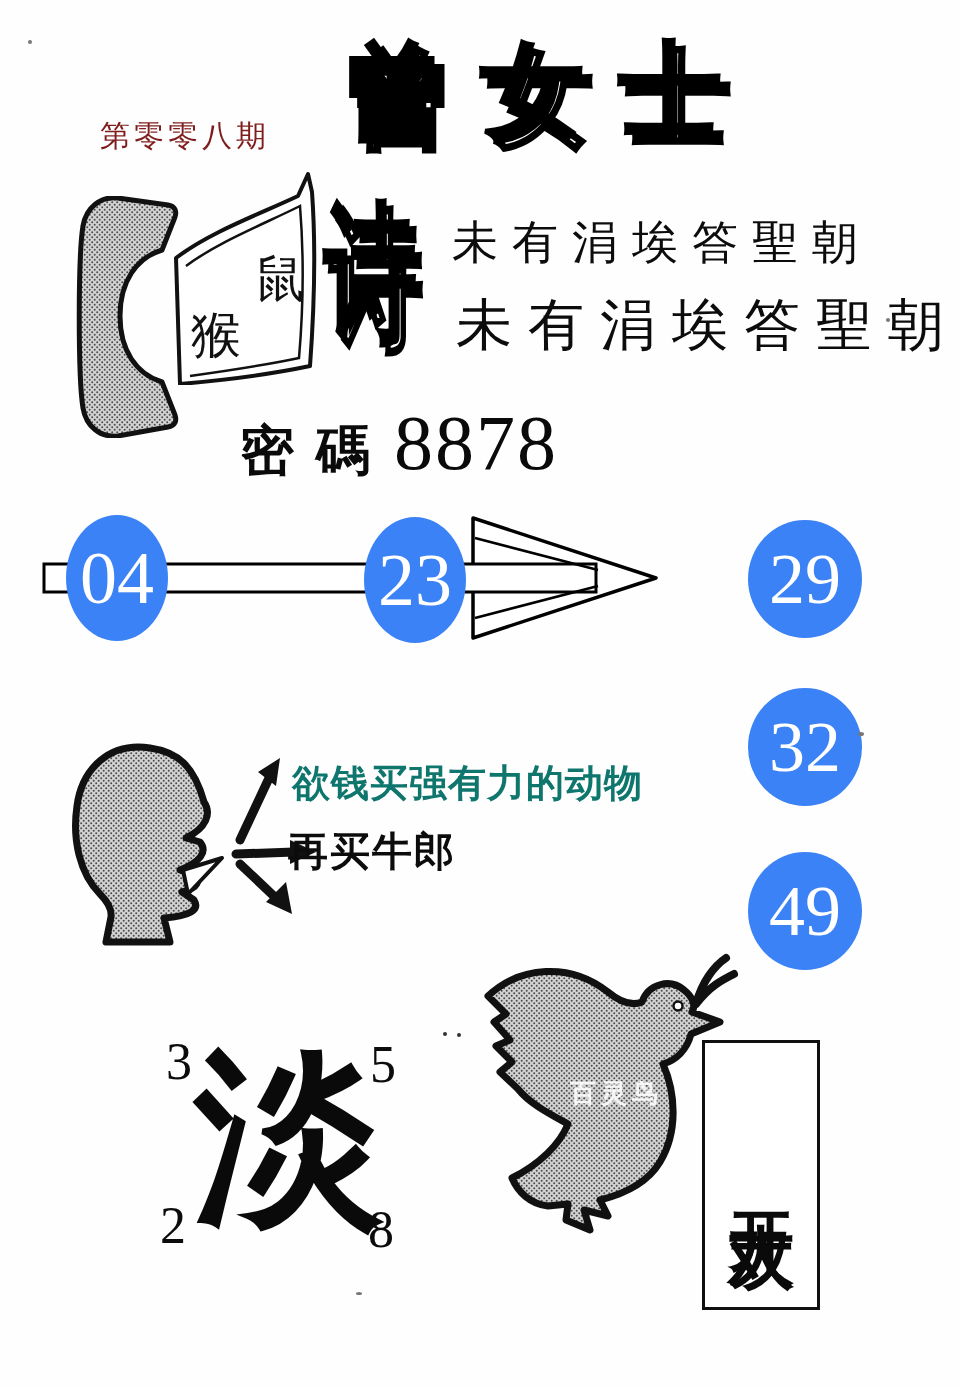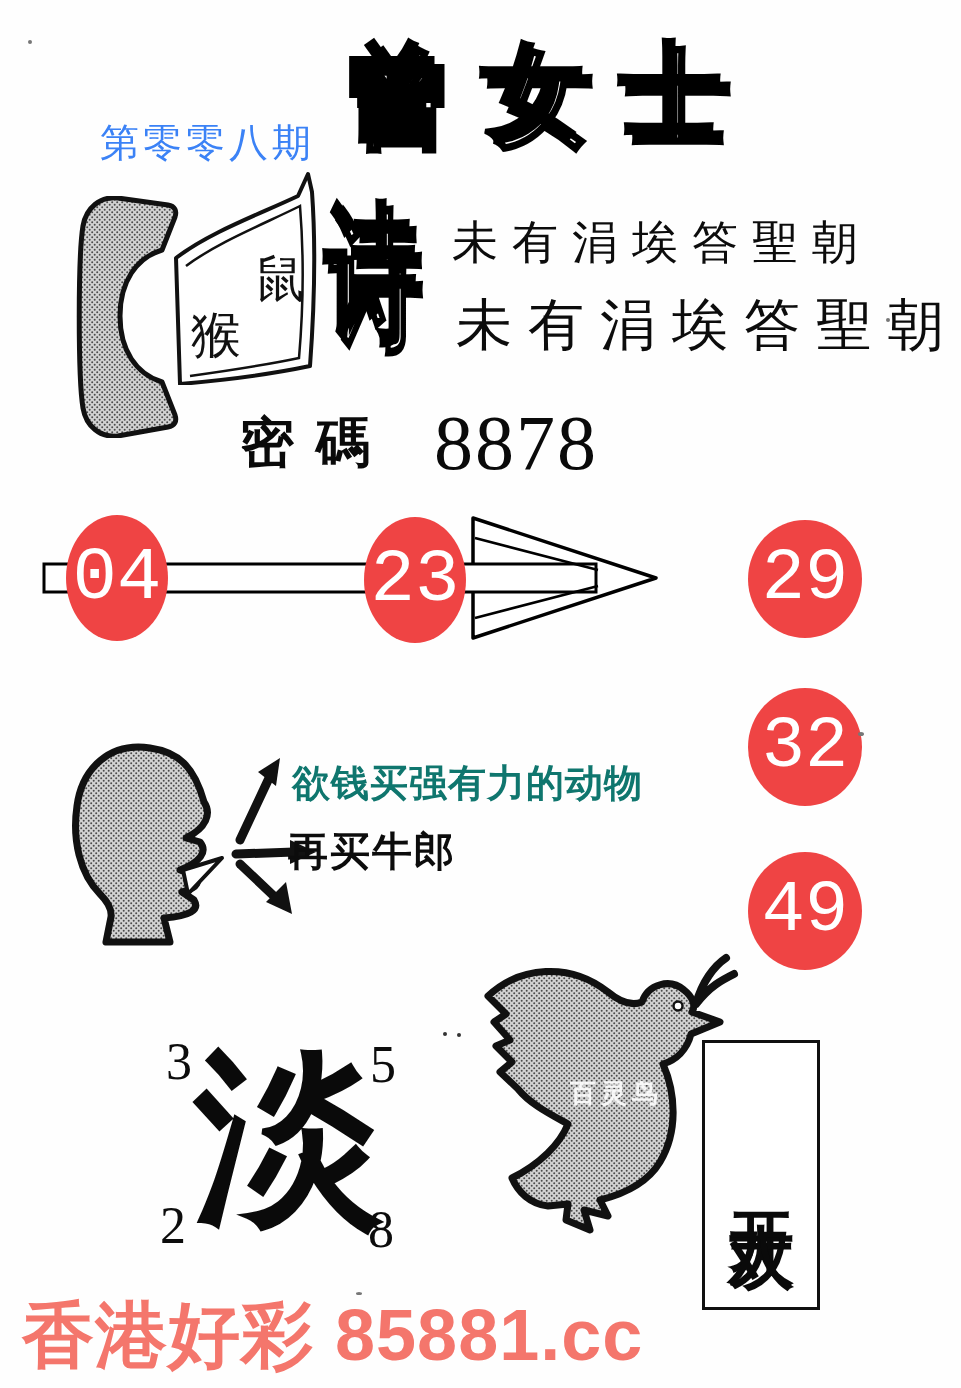--- a/index.html
+++ b/index.html
@@ -4,42 +4,42 @@
 <style>
   html,body{margin:0;padding:0;background:#888;}
   .page{
     position:relative; width:961px; height:1388px; margin:0 auto;
     background:#fefefe; overflow:hidden;
     font-family:"Liberation Serif","DejaVu Serif",serif; color:#111;
   }
   .abs{position:absolute;}
 
   
-  .issue{left:100px; top:116px; font-size:39px; letter-spacing:4px; color:#3b82f6;}
+  .issue{left:100px; top:116px; font-size:30px; letter-spacing:4px; color:#7f1d1d;}
   .title-wrap{left:342px; top:34px; font-size:104px; font-weight:bold; letter-spacing:34px; line-height:1.1;}
   .t3d-back{position:absolute; left:9px; top:9px; color:#fff; -webkit-text-stroke:4px #000; white-space:nowrap;}
   .t3d-front{position:relative; color:#000; -webkit-text-stroke:2px #000; white-space:nowrap;}
 
   
   .shi-wrap{left:324px; top:196px; font-size:150px; font-weight:bold; line-height:1.05;
             transform:scaleX(.62); transform-origin:left top;}
   .shi-wrap .t3d-back{left:10px; top:8px; -webkit-text-stroke:4px #000;}
 
   
   .poem1{left:452px; top:212px; font-size:46px; letter-spacing:14px; white-space:nowrap; color:#0c0c0c;}
   .poem2{left:456px; top:288px; font-size:56px; letter-spacing:16px; white-space:nowrap; color:#0c0c0c;}
 
   
-  .pass{left:240px; top:398px; display:flex; align-items:center;gap:40px;}
+  .pass{left:240px; top:398px; display:flex; align-items:flex-end;}
   .pass-label{font-size:54px; font-weight:bold; letter-spacing:22px; color:#0a0a0a;}
   .pass-value{font-size:78px; margin-left:2px; letter-spacing:2px; color:#0a0a0a;}
 
   
-  .ball{background:#ef4444; color:#fff; display:flex; align-items:center; justify-content:center;
-        border-radius:50%; font-family:Liberation Mono, monospace;}
+  .ball{background:#3b82f6; color:#fff; display:flex; align-items:center; justify-content:center;
+        border-radius:50%; font-family:Liberation Serif, serif;}
   .row-ball{width:102px; height:126px; font-size:74px; z-index:3;}
   .side-ball{width:114px; height:118px; font-size:72px;}
   .b04{left:66px;  top:515px;}
   .b12{left:216px; top:516px;}
   .b23{left:364px; top:517px;}
   .b29{left:748px; top:520px;}
   .b32{left:748px; top:688px;}
   .b49{left:748px; top:852px;}
 
   
@@ -160,21 +160,20 @@
              C82,212 102,192 110,172 C92,162 72,152 60,137 L42,120 L54,110 L38,94 L52,88 L36,70 L48,62 Z" fill="url(#ht)" stroke="#111" stroke-width="7" stroke-linejoin="round"></path>
     <path d="M238,52 C244,30 256,14 268,6 M238,52 C252,34 264,28 276,22" fill="none" stroke="#111" stroke-width="8" stroke-linecap="round"></path>
     <circle cx="220" cy="54" r="4.5" fill="#fff" stroke="#111" stroke-width="2.5"></circle>
     <text x="112" y="150" font-size="26" font-weight="bold" letter-spacing="5" fill="#ffffff" opacity="0.9" font-family="Liberation Serif, DejaVu Serif, serif">百灵鸟</text>
   </svg>
 
   <div class="abs verdict-box">
     <div class="verdict-text">开大双</div>
   </div>
 
-  <div class="abs footer">香港好彩 85881.cc</div>
 
   <div class="abs speck" style="left:28px; top:40px; width:4px; height:4px;"></div>
   <div class="abs speck" style="left:886px; top:318px; width:4px; height:4px;"></div>
   <div class="abs speck" style="left:858px; top:732px; width:6px; height:4px;"></div>
   <div class="abs speck" style="left:443px; top:1032px; width:4px; height:4px; background:#333;"></div>
   <div class="abs speck" style="left:457px; top:1033px; width:4px; height:4px; background:#333;"></div>
   <div class="abs speck" style="left:356px; top:1292px; width:6px; height:3px;"></div>
 
 </div>
 

